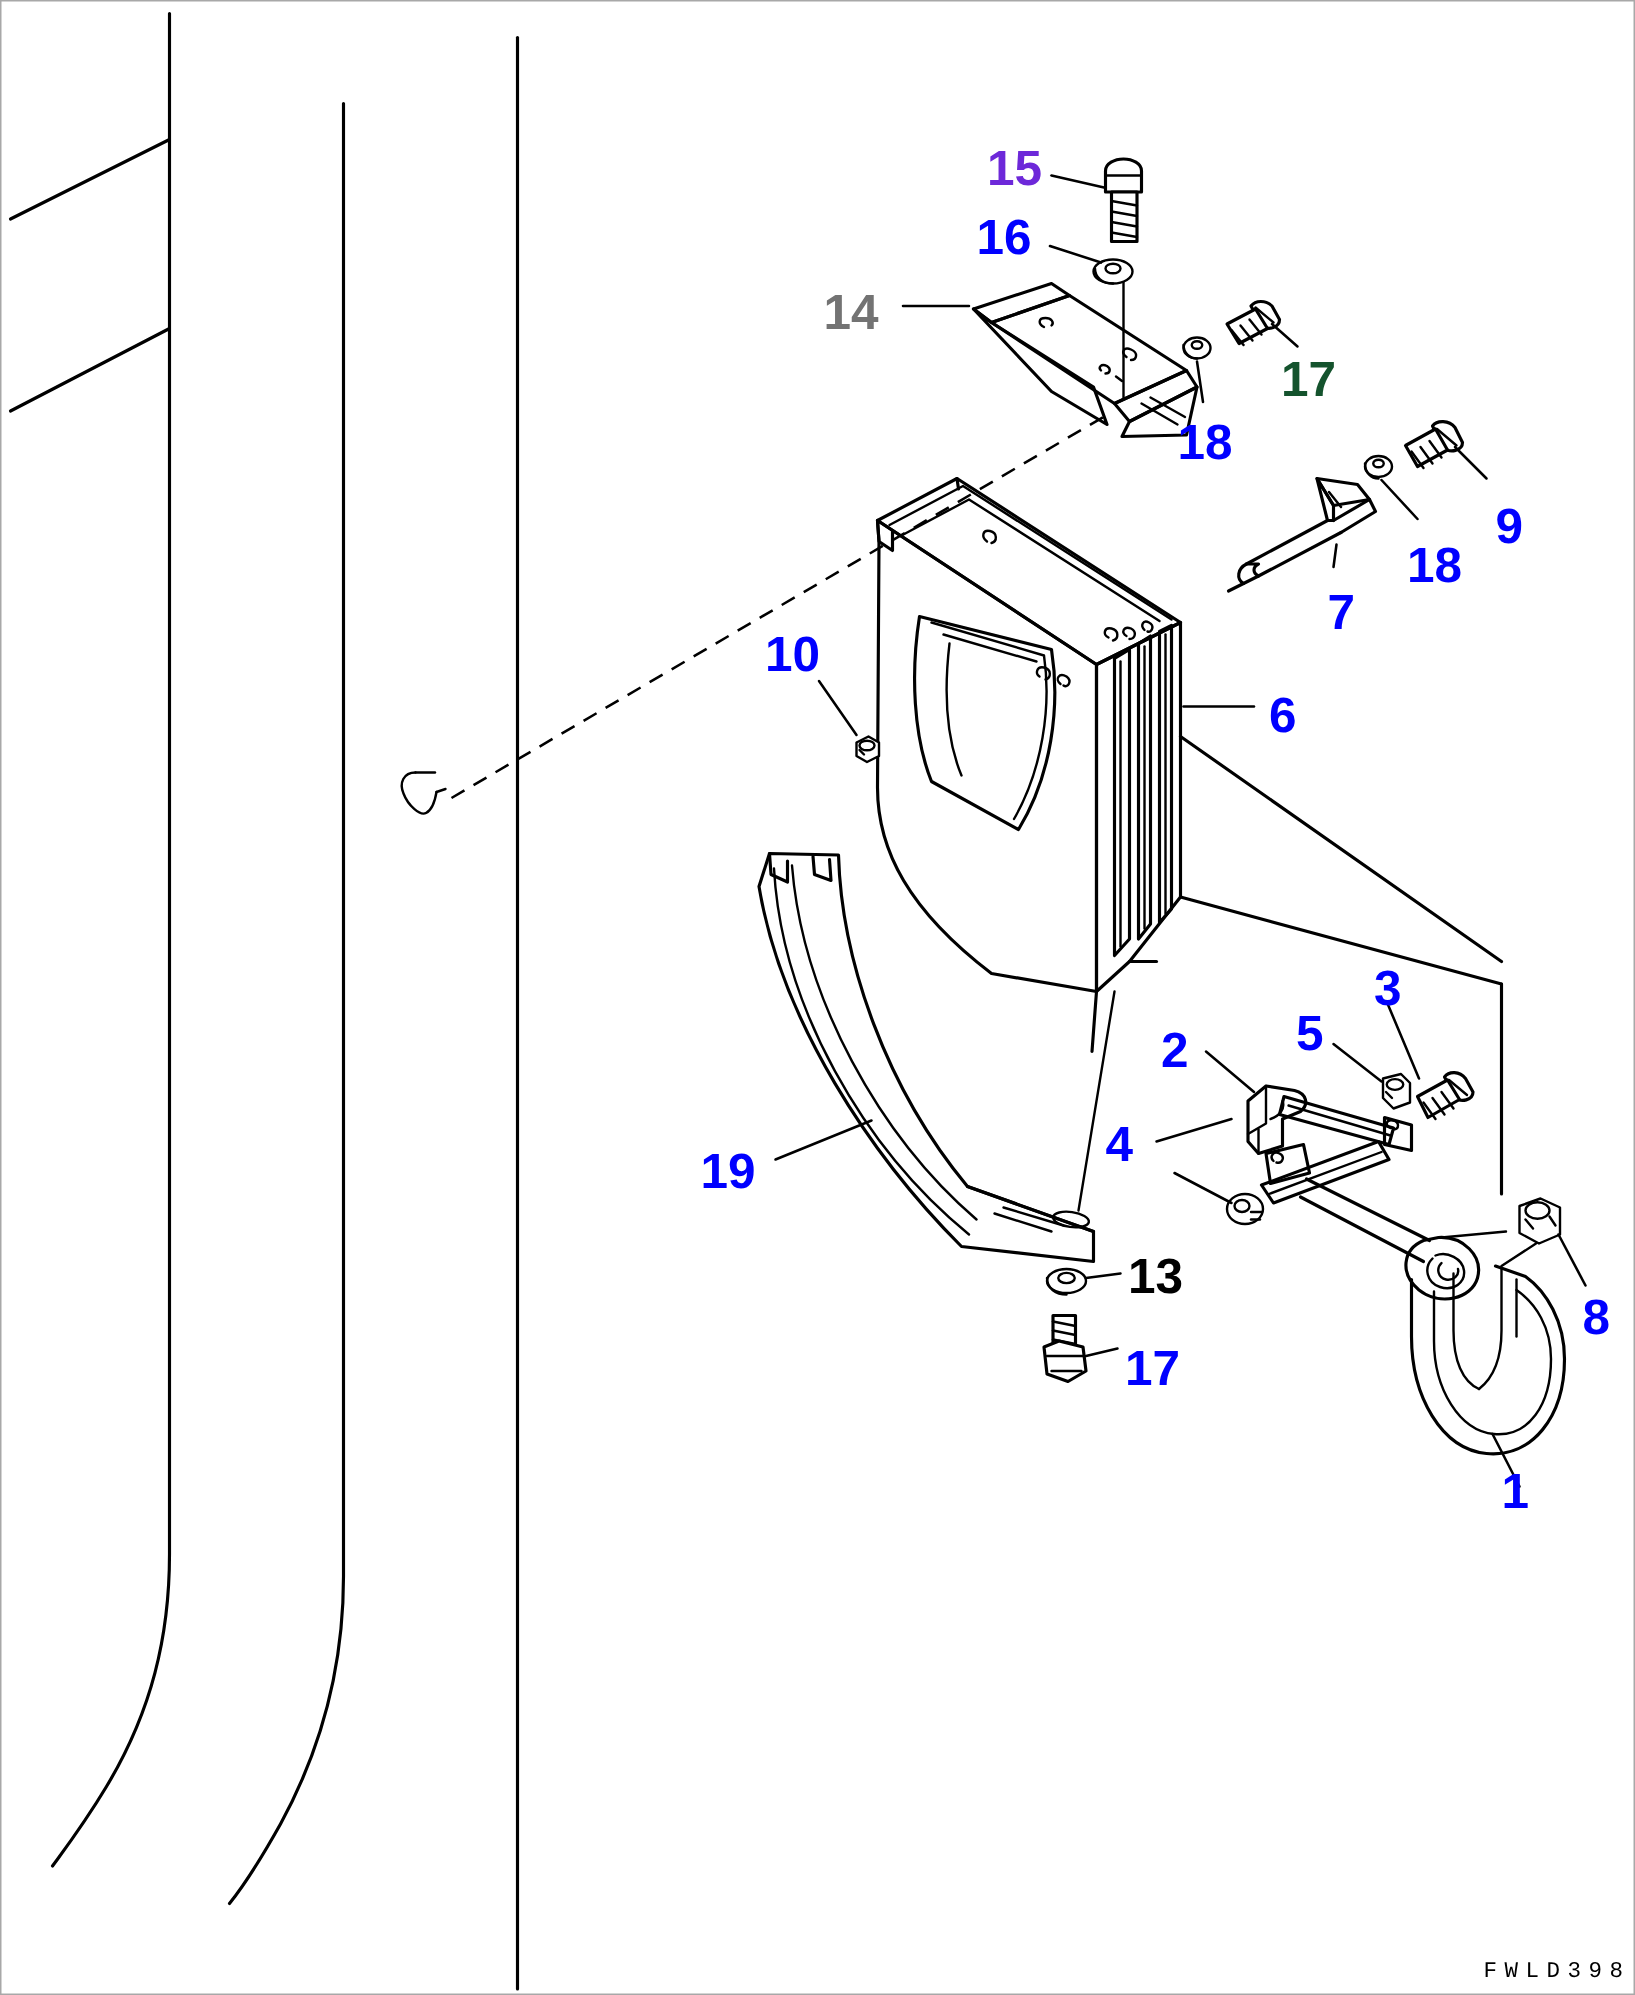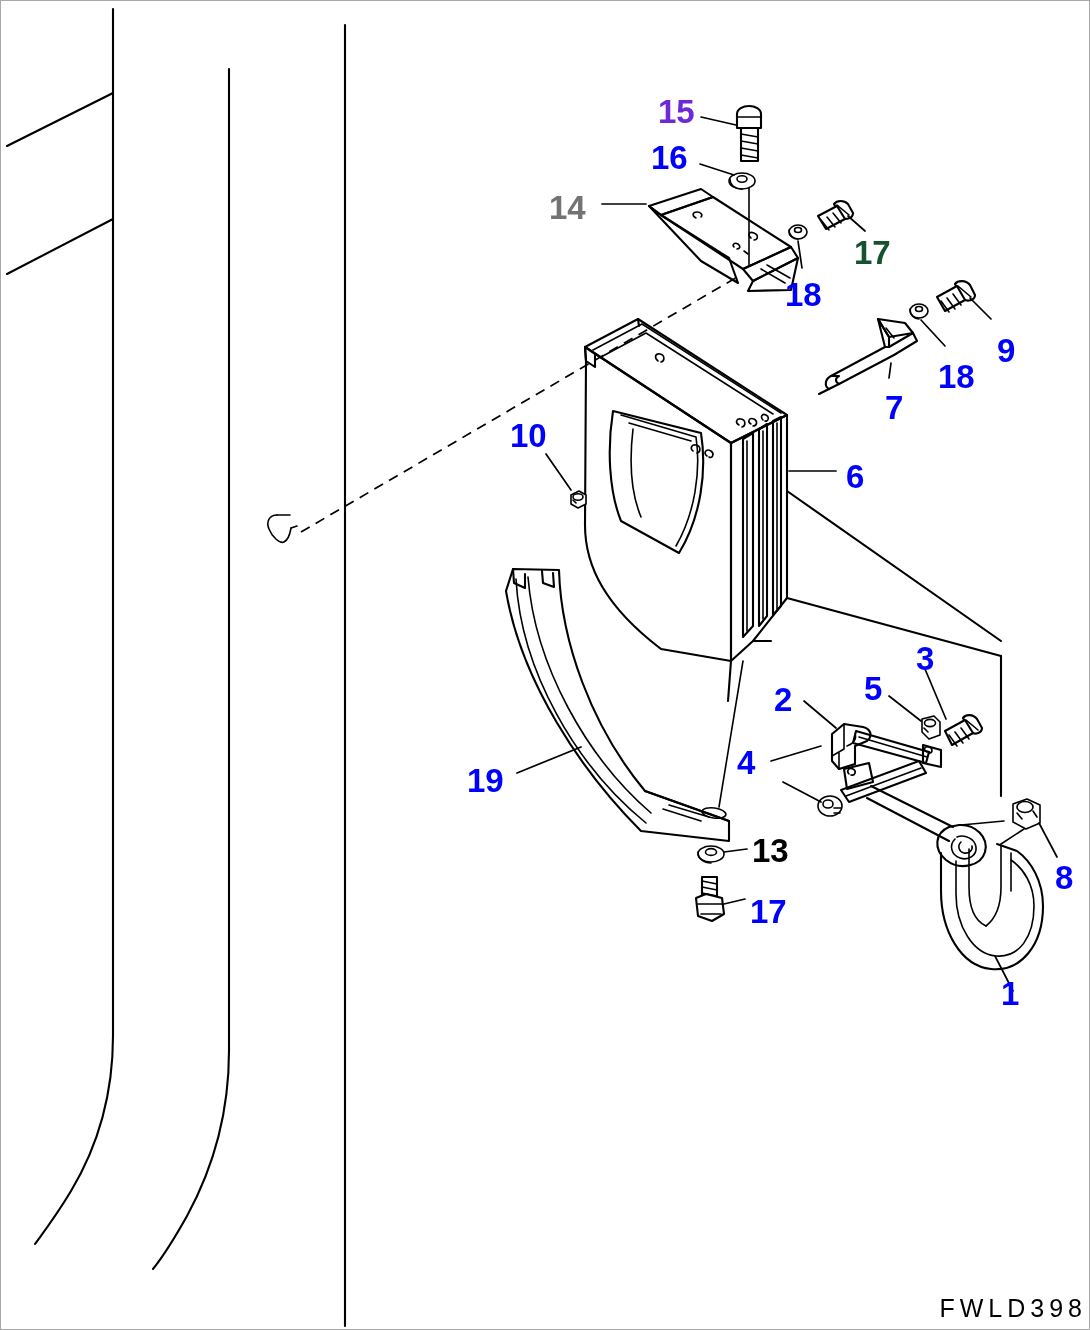--- a/index.html
+++ b/index.html
@@ -45,22 +45,22 @@
   .jp-label .l2{
     font-family:"DejaVu Sans Mono", monospace;
     font-size:21px;
     letter-spacing:1px;
   }
   .sheet-code{
     position:absolute;
     right:2px;
     bottom:6px;
     color:#000000;
-    font-family:Liberation Sans, sans-serif;
-    font-size:25px;
+    font-family:Liberation Mono, monospace;
+    font-size:15px;
     letter-spacing:5px;
     white-space:nowrap;
   }
 </style>
 </head>
 <body>
 
 <div id="page">
 
   <svg id="drawing" viewBox="0 0 1090 1330" xmlns="http://www.w3.org/2000/svg">

